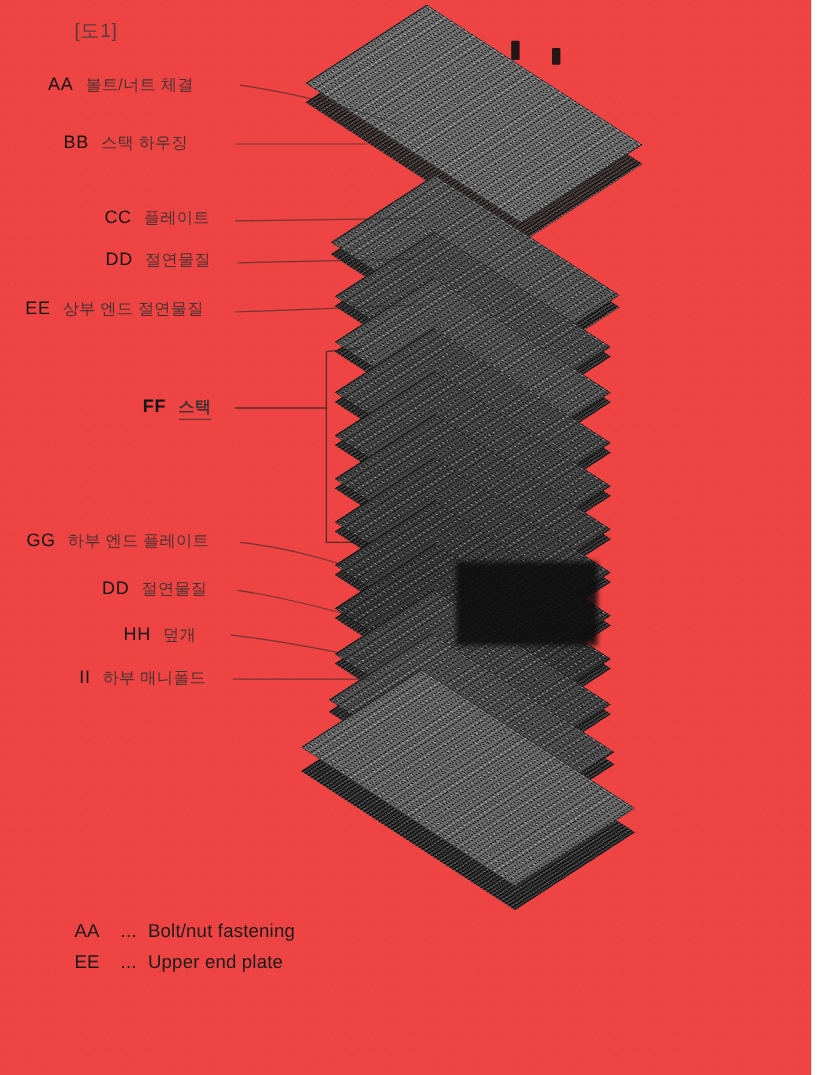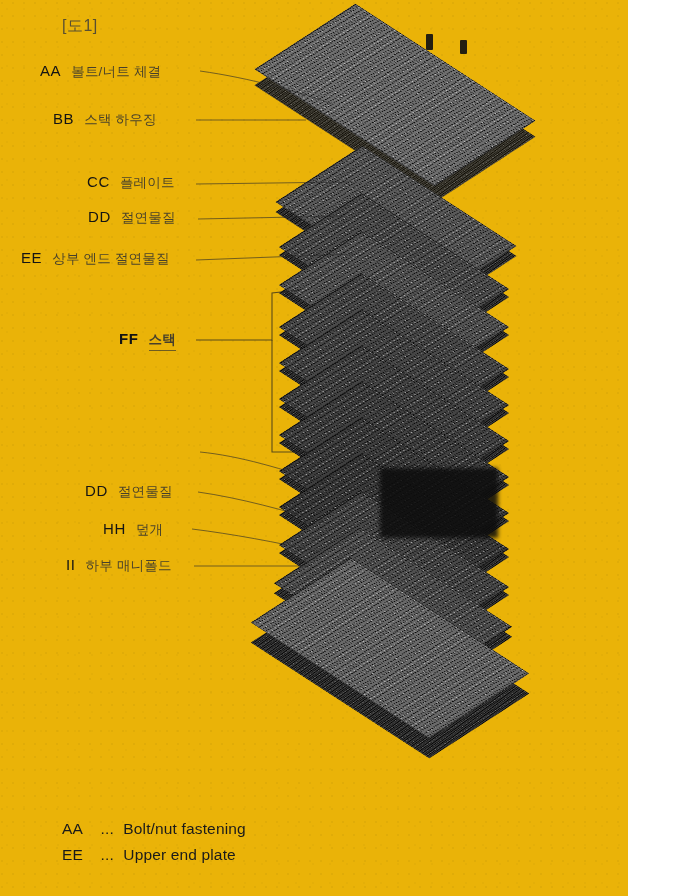--- a/index.html
+++ b/index.html
@@ -14,23 +14,23 @@
     position: relative;
     overflow: hidden;
     font-family: "Liberation Sans", sans-serif;
     color: #1a1a1a;
     -webkit-font-smoothing: none;
   }
 
   #page {
     position: absolute;
     inset: 0;
-    width: 628px;
+    width: 676px;
     height: 896px;
-    background: #eab308;
+    background: #ef4444;
   }
 
   
   .fig-title {
     position: absolute;
     left: 62px;
     top: 16px;
     font-size: 16px;
     letter-spacing: 0.5px;
     color: #2b2b2b;
@@ -126,21 +126,21 @@
     width: 7px;
     background: #121212;
     border-radius: 1px;
     opacity: .92;
   }
 
   
   #legend {
     position: absolute;
     left: 62px;
-    top: 816px;
+    top: 764px;
     width: 330px;
   }
   .legend-row {
     font-size: 15.5px;
     line-height: 25.5px;
     color: #151515;
     letter-spacing: 0.15px;
     white-space: nowrap;
     filter: blur(0.28px) contrast(.95);
   }
@@ -284,20 +284,24 @@
   <div class="callout" style="left:21px; top:249px;">
     <span class="code">EE</span>
     <span class="kr">상부 엔드 절연물질</span>
   </div>
 
   <div class="callout" style="left:119px; top:330px;font-weight:bold;">
     <span class="code">FF</span>
     <span class="kr underline">스택</span>
   </div>
 
+  <div class="callout" style="left:22px; top:442px;">
+    <span class="code">GG</span>
+    <span class="kr">하부 엔드 플레이트</span>
+  </div>
 
   <div class="callout" style="left:85px; top:482px;">
     <span class="code">DD</span>
     <span class="kr">절연물질</span>
   </div>
 
   <div class="callout" style="left:103px; top:520px;">
     <span class="code">HH</span>
     <span class="kr">덮개</span>
   </div>

